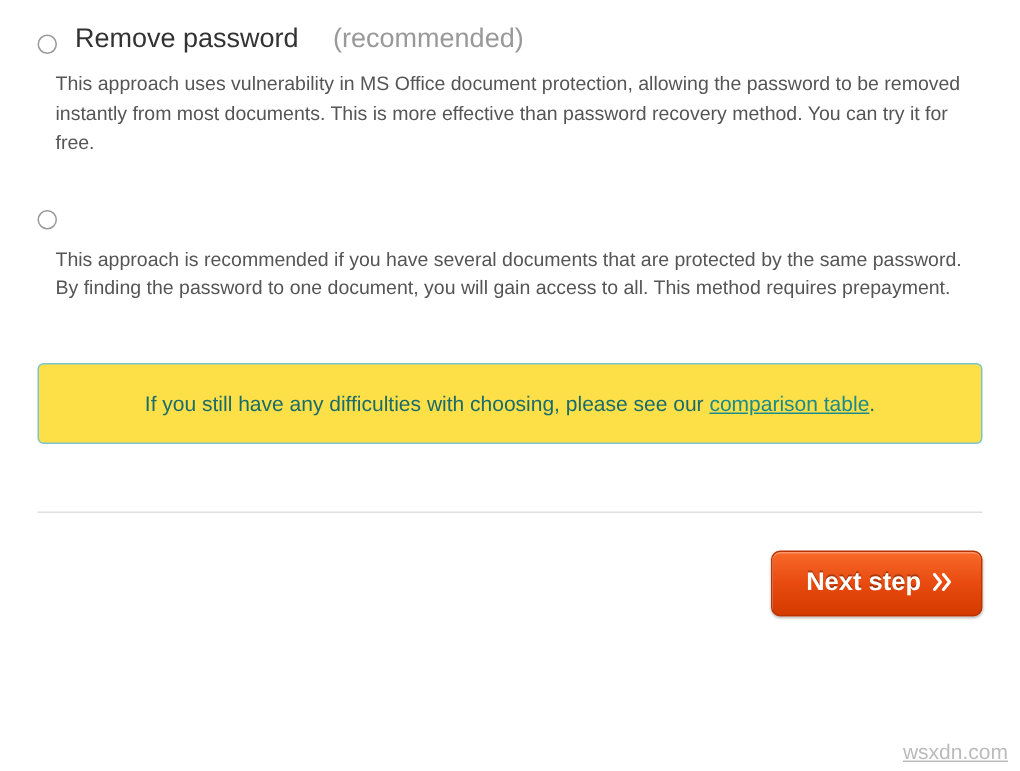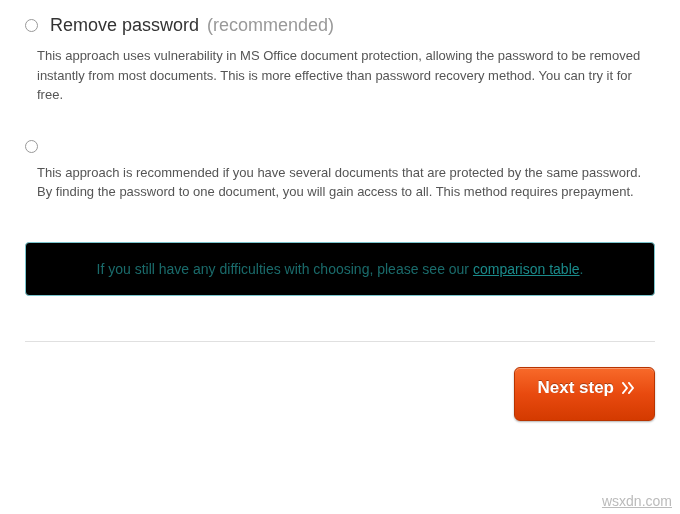--- a/index.html
+++ b/index.html
@@ -13,52 +13,52 @@
       width: 680px;
       height: 514px;
       padding: 15px 25px;
       position: relative;
     }
     .option {
       margin-bottom: 35px;
     }
     .option-header {
       display: flex;
-      align-items: center;
+      align-items: flex-end;
       margin-bottom: 10px;
     }
     .radio {
       width: 13px;
       height: 13px;
       border: 1px solid #999;
       border-radius: 50%;
       margin-right: 12px;
       background: #fff;
       cursor: pointer;
       flex-shrink: 0;
     }
     .option-title {
       font-size: 18px;
       color: #333;
       font-weight: normal;
     }
     .option-hint {
       font-size: 18px;
       color: #999;
-      margin-left: 8px;
+      margin-left: 23px;
       font-weight: normal;
     }
     .option-desc {
       margin-left: 12px;
       font-size: 13px;
       color: #555;
       line-height: 1.5;
     }
     .info-box {
-      background: #000000;
+      background: #fde047;
       border: 1px solid #7ac5cd;
       border-radius: 4px;
       padding: 18px 20px;
       margin-top: 40px;
       text-align: center;
       font-size: 14px;
       color: #1a6b6b;
     }
     .info-link {
       color: #1a8a8a;
@@ -75,21 +75,21 @@
       justify-content: flex-end;
       margin-top: 25px;
     }
     .next-btn {
       background: linear-gradient(to bottom, #f86a2a 0%, #e84a0f 50%, #d43a00 100%);
       border: 1px solid #b83400;
       border-radius: 6px;
       color: #fff;
       font-size: 17px;
       font-weight: bold;
-      padding: 10px 18px 22px 22px;
+      padding: 10px 18px 12px 22px;
       cursor: pointer;
       box-shadow: 0 1px 2px rgba(0,0,0,0.3), inset 0 1px 0 rgba(255,255,255,0.3);
       text-shadow: 0 -1px 0 rgba(0,0,0,0.3);
       display: flex;
       align-items: center;
       gap: 8px;
     }
     .chevrons {
       display: inline-flex;
       align-items: center;

